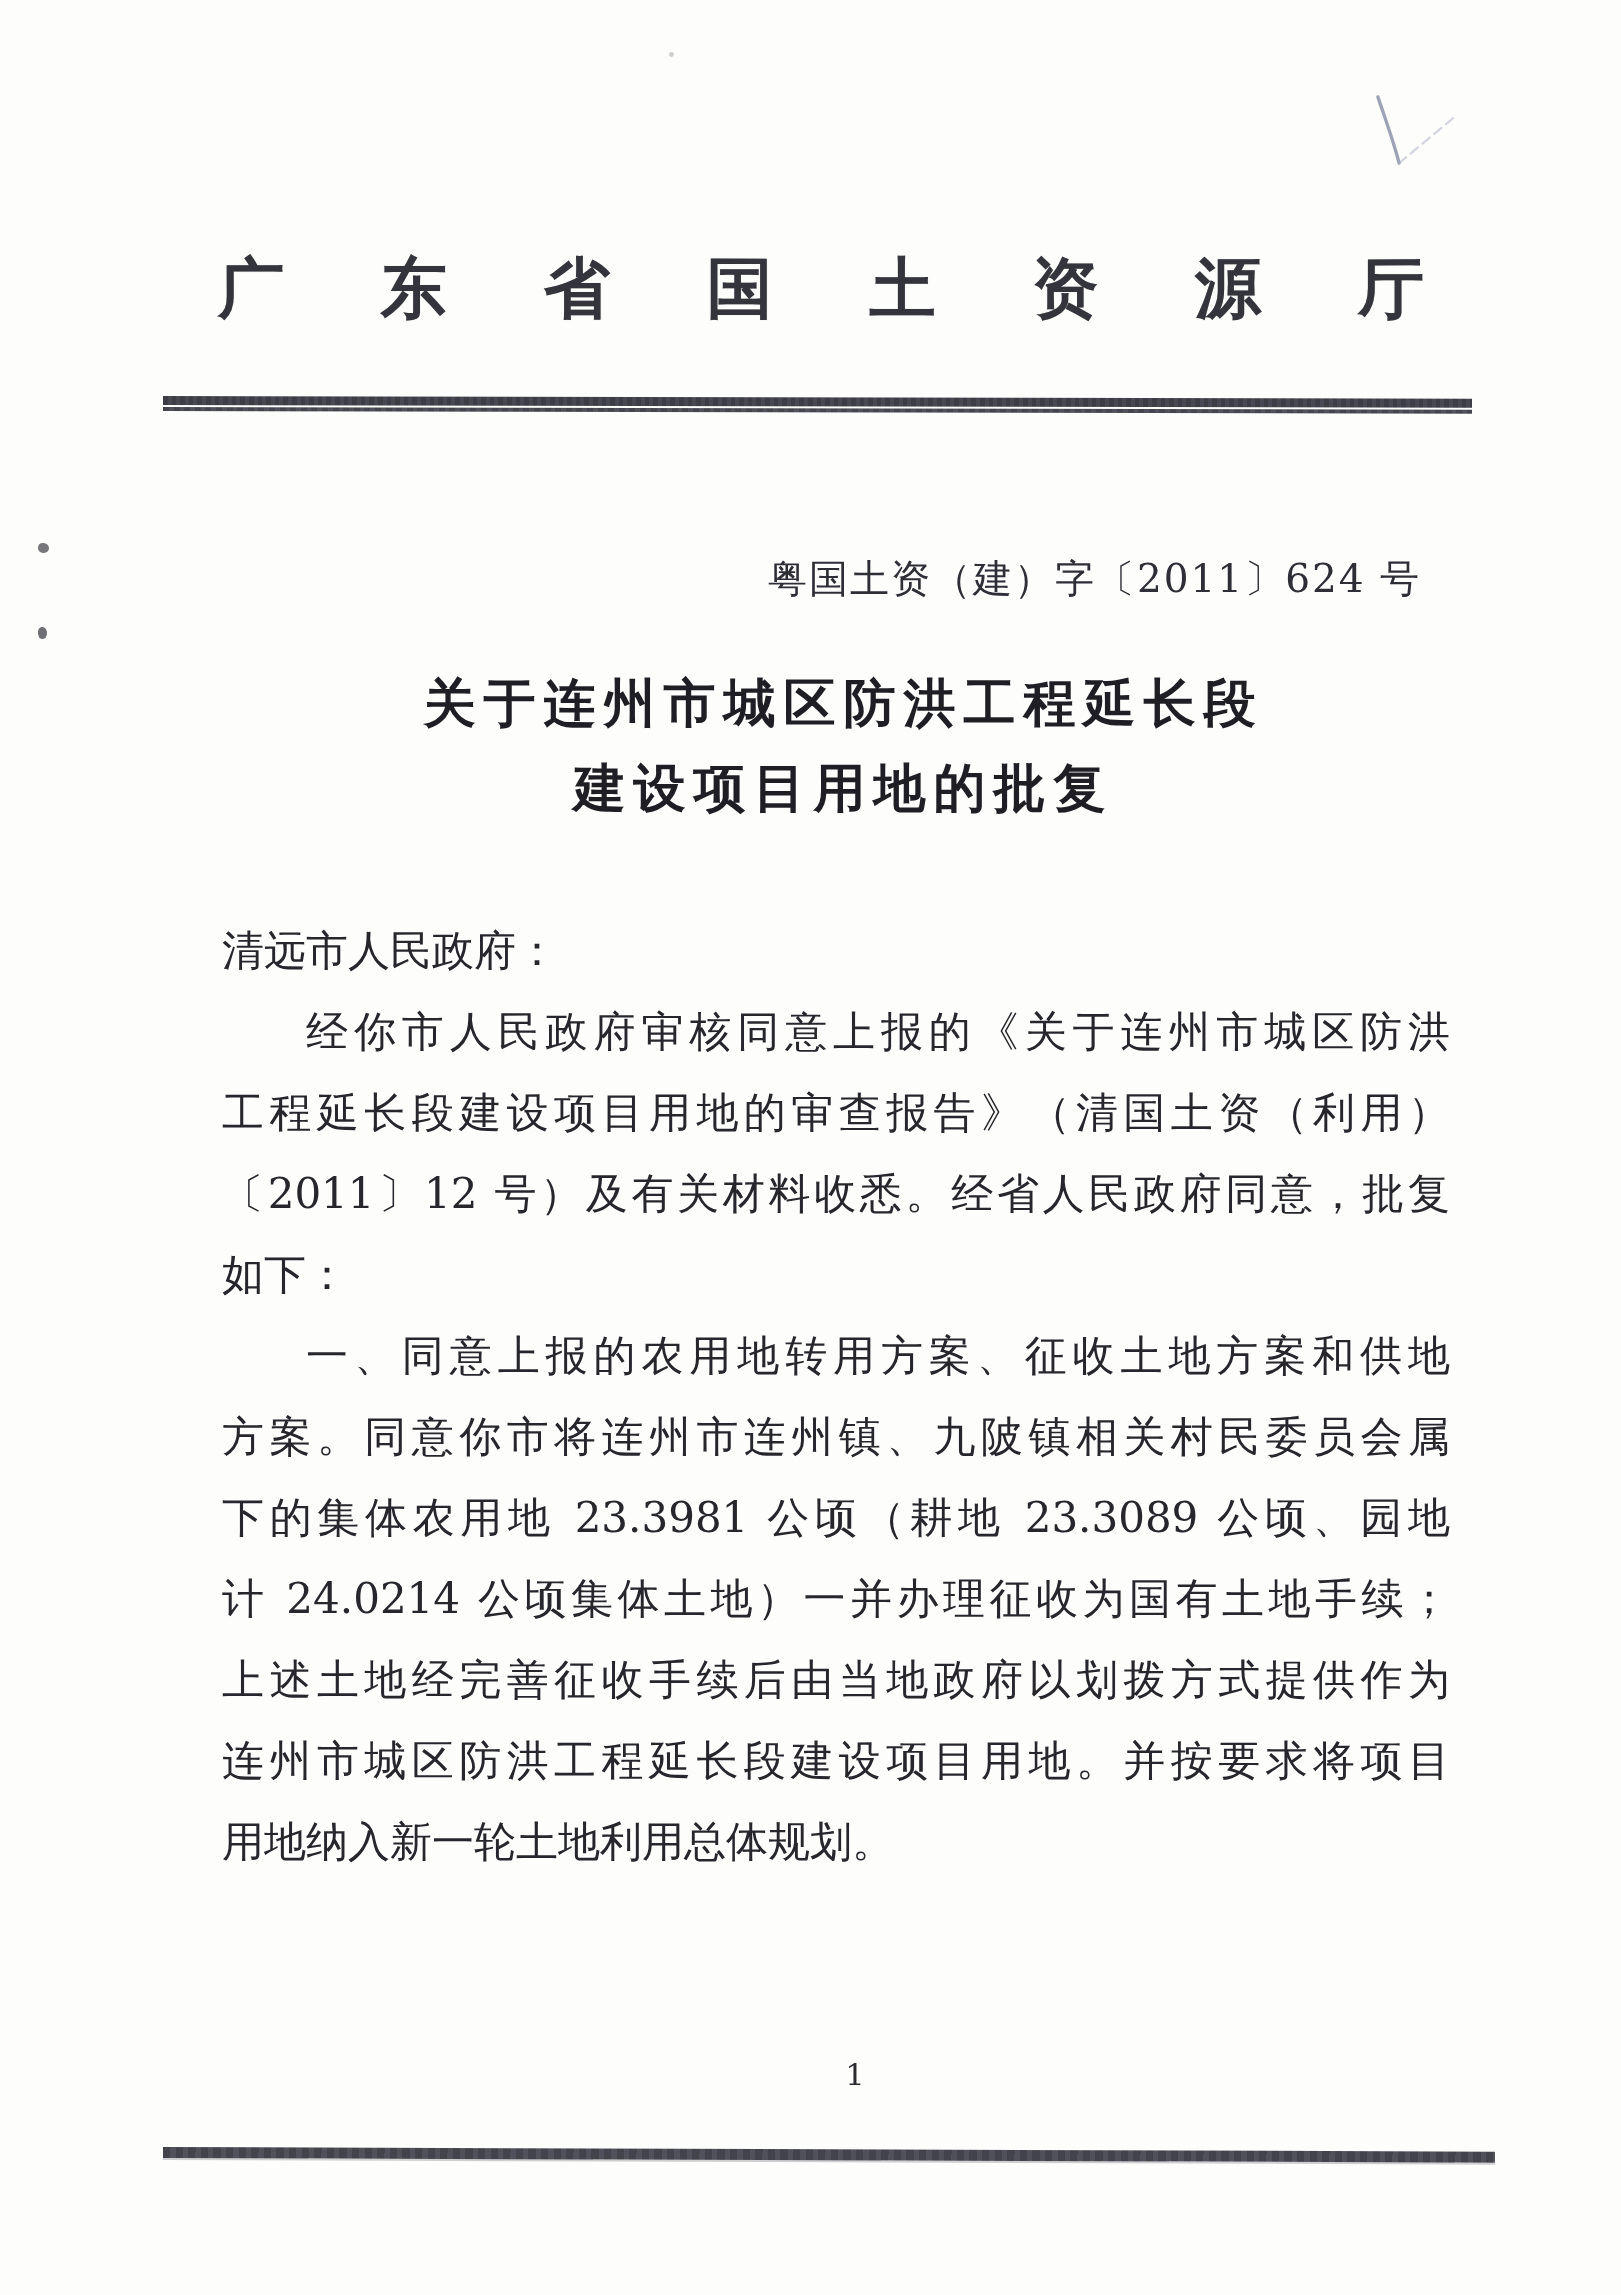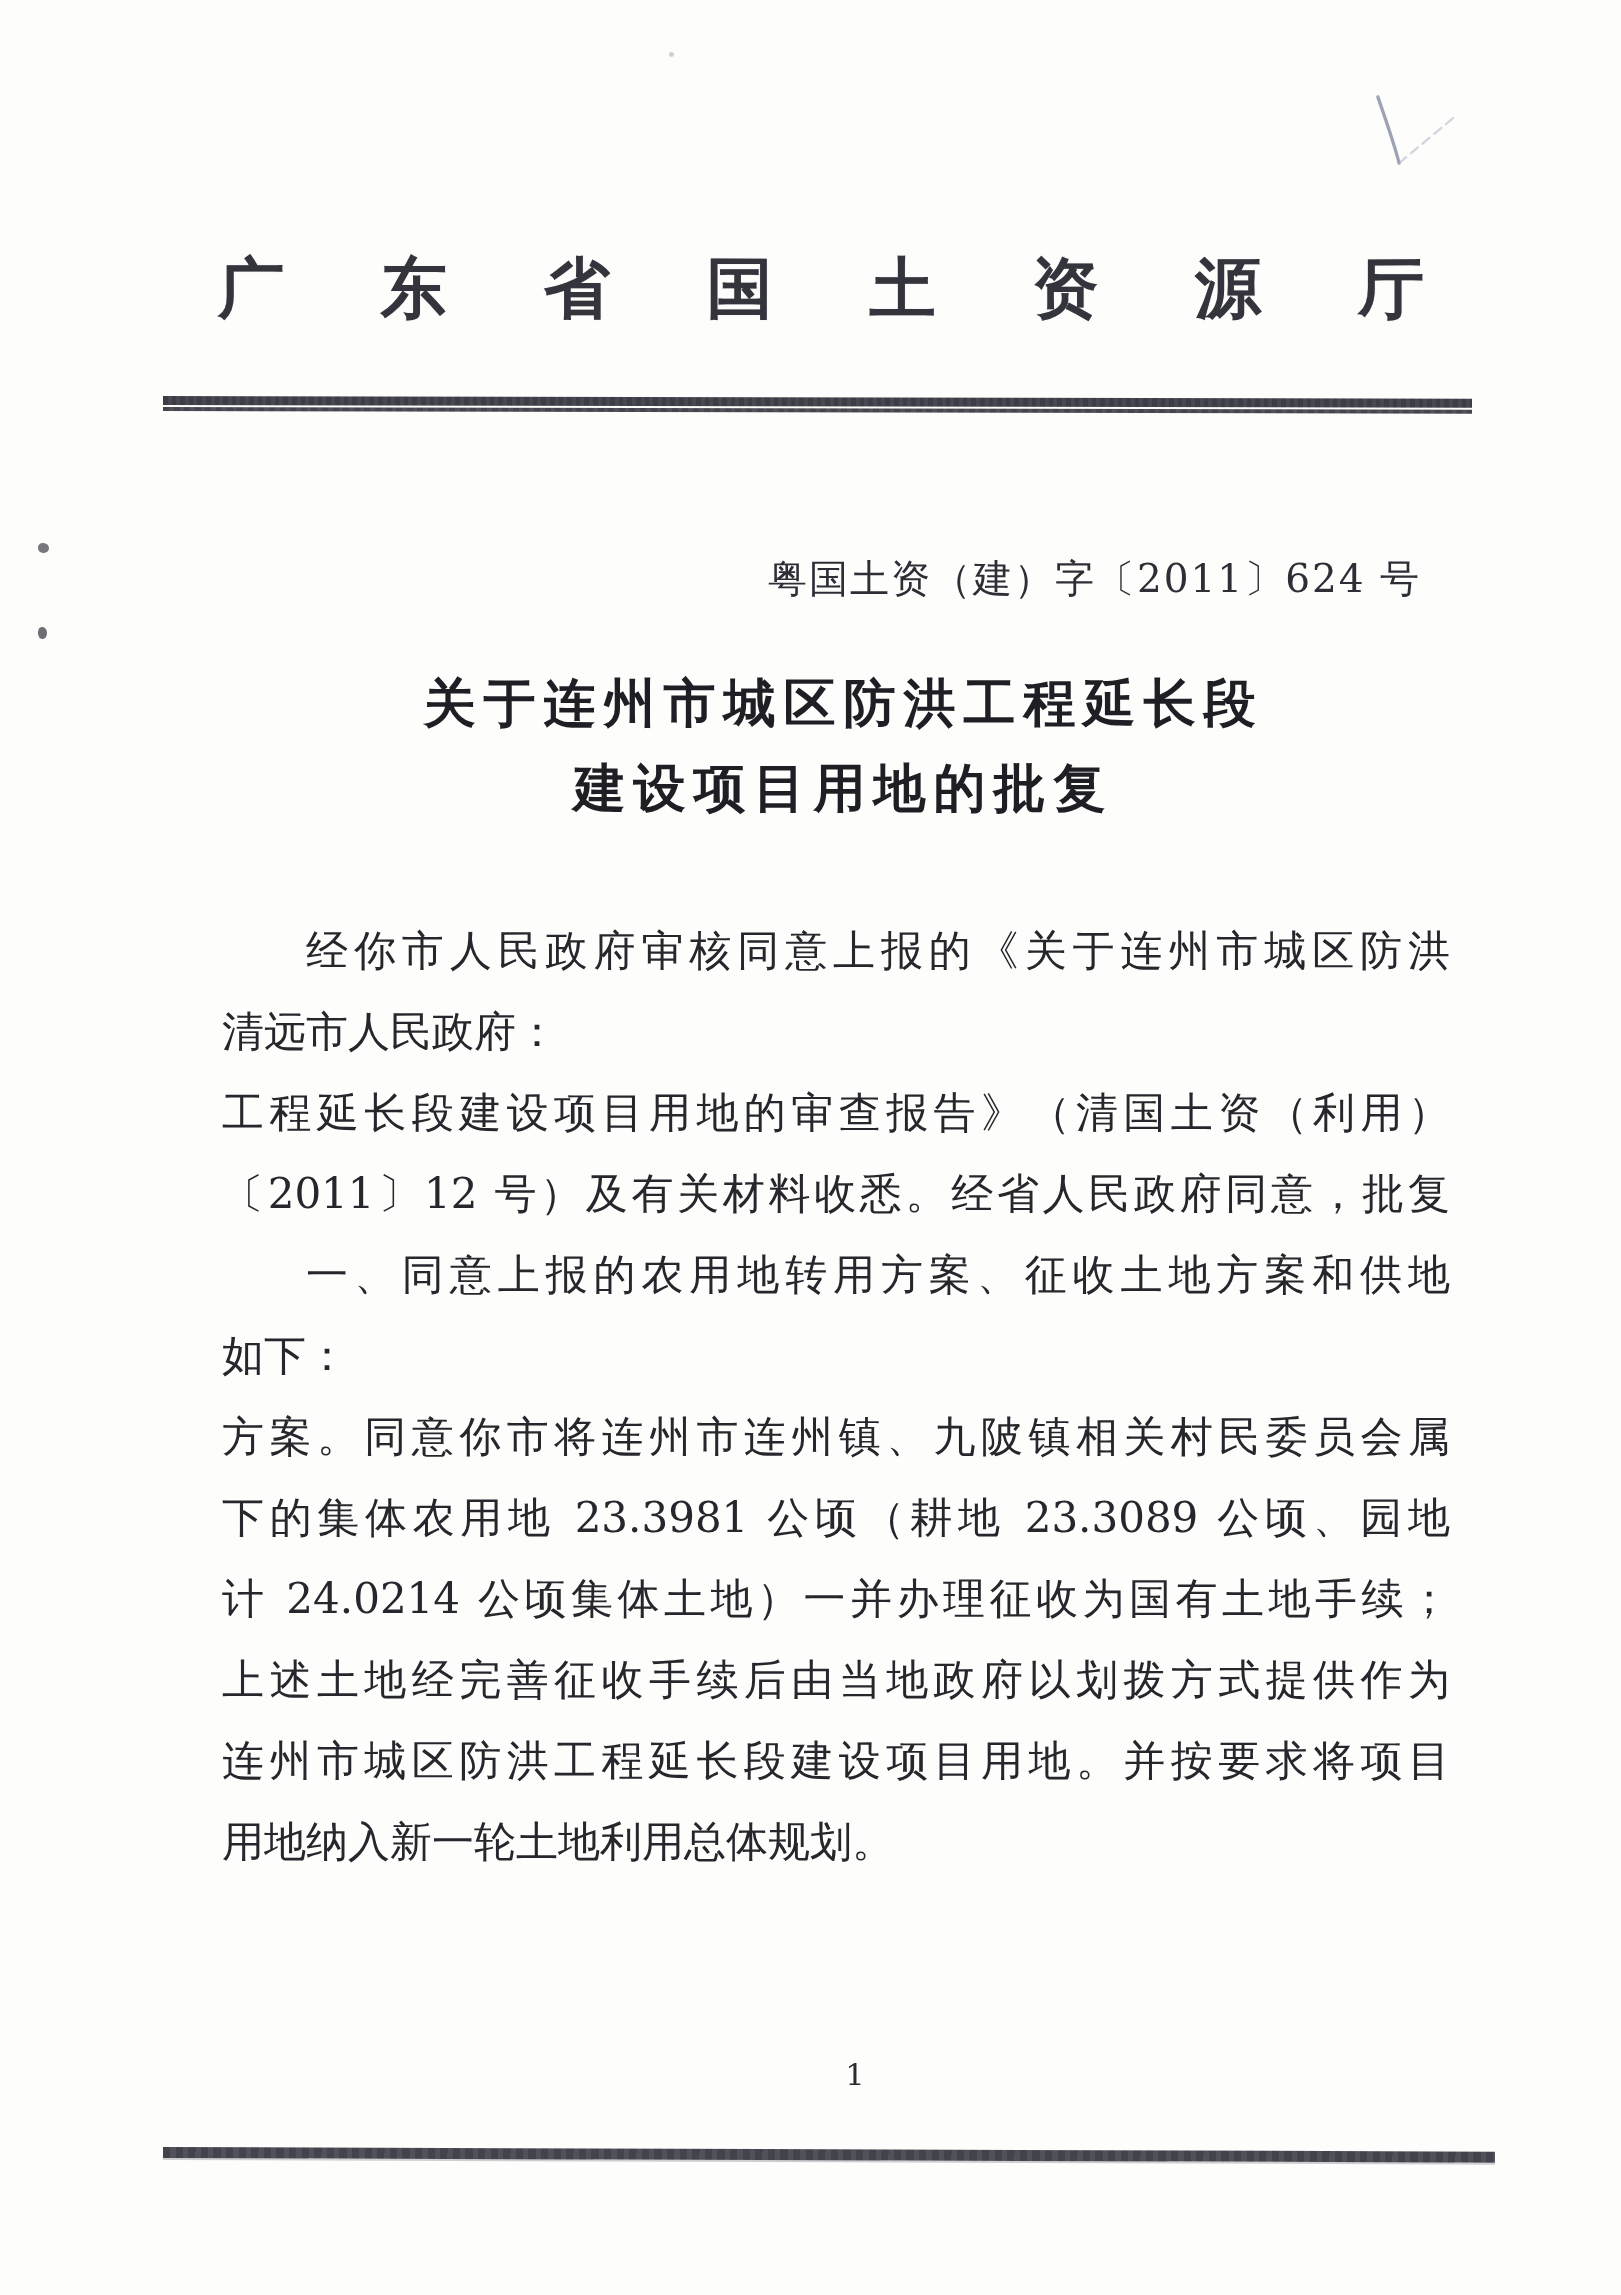--- a/index.html
+++ b/index.html
@@ -153,26 +153,26 @@
 </div>
 
 <div class="doc-number">粤国土资（建）字〔2011〕624 号</div>
 
 <div class="doc-title">
   <div>关于连州市城区防洪工程延长段</div>
   <div>建设项目用地的批复</div>
 </div>
 
 <div class="doc-body">
+  <div class="line">清远市人民政府：</div>
   <div class="line j indent">经你市人民政府审核同意上报的《关于连州市城区防洪</div>
-  <div class="line">清远市人民政府：</div>
   <div class="line j">工程延长段建设项目用地的审查报告》（清国土资（利用）</div>
   <div class="line j">〔2011〕12 号）及有关材料收悉。经省人民政府同意，批复</div>
+  <div class="line">如下：</div>
   <div class="line j indent">一、同意上报的农用地转用方案、征收土地方案和供地</div>
-  <div class="line">如下：</div>
   <div class="line j">方案。同意你市将连州市连州镇、九陂镇相关村民委员会属</div>
   <div class="line j">下的集体农用地 23.3981 公顷（耕地 23.3089 公顷、园地</div>
   <div class="line j">计 24.0214 公顷集体土地）一并办理征收为国有土地手续；</div>
   <div class="line j">上述土地经完善征收手续后由当地政府以划拨方式提供作为</div>
   <div class="line j">连州市城区防洪工程延长段建设项目用地。并按要求将项目</div>
   <div class="line">用地纳入新一轮土地利用总体规划。</div>
 </div>
 
 <div class="page-number">1</div>
 

